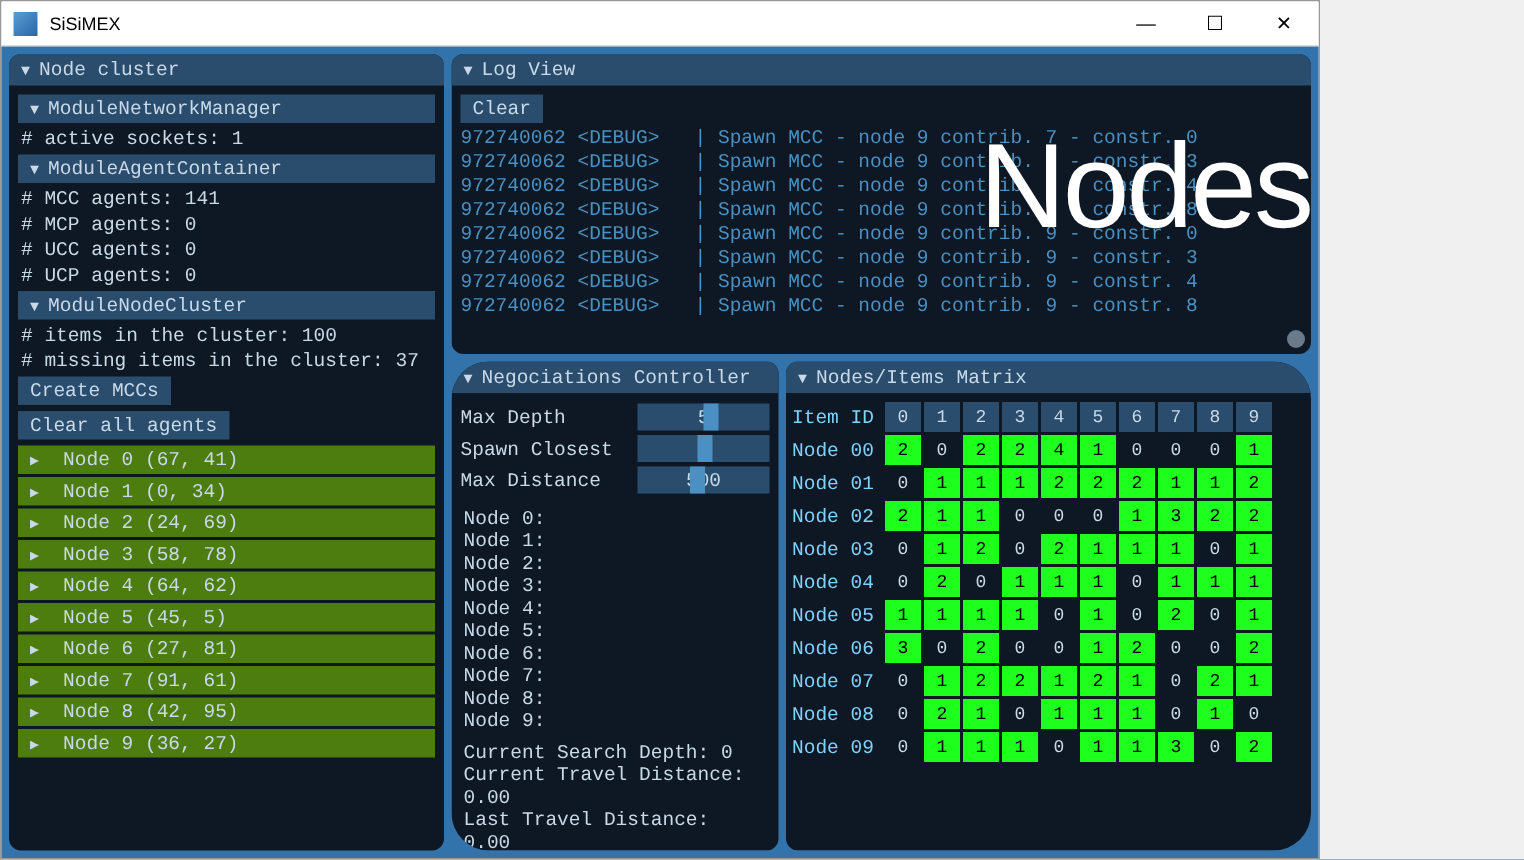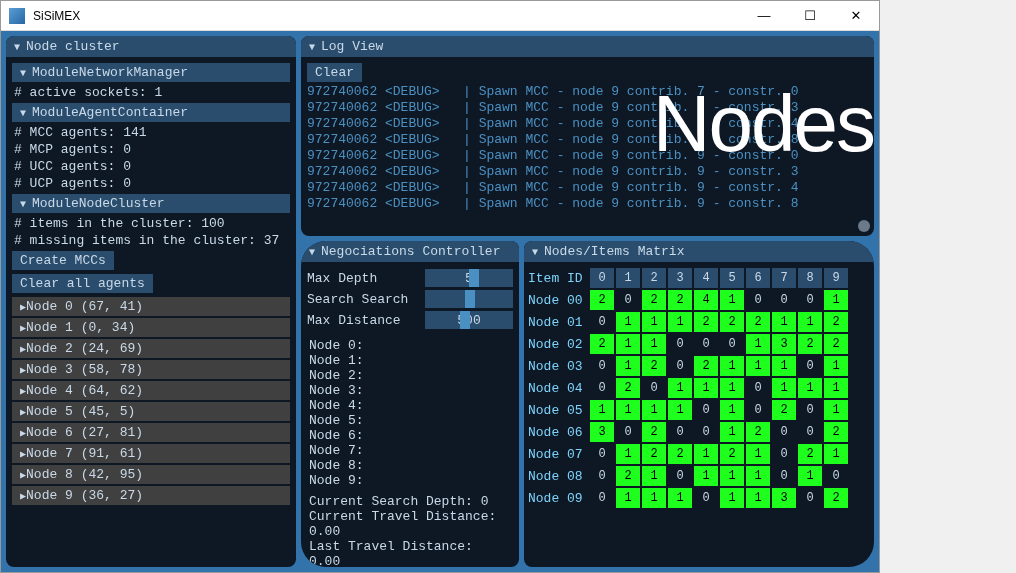--- a/index.html
+++ b/index.html
@@ -13,21 +13,21 @@
 .client { flex: 1; background: #3373ab; padding: 5px; display: flex; gap: 5px; overflow: hidden; }
 .panel { background: #0e1824; border-radius: 8px; display: flex; flex-direction: column; overflow: hidden; }
 .panel-header { background: #2a4d6e; color: #c9d9e8; padding: 3px 8px; display: flex; align-items: center; gap: 6px; }
 .panel-body { flex: 1; padding: 4px 6px; overflow: hidden; color: #c9d9e8; }
 .left-col { width: 290px; display: flex; }
 .right-col { flex: 1; display: flex; flex-direction: column; gap: 5px; overflow: hidden; }
 .bottom-row { flex: 1; display: flex; gap: 5px; overflow: hidden; border-radius: 25px; }
 .subheader { background: #2a4d6e; color: #c9d9e8; padding: 2px 8px; margin: 2px 0; display: flex; align-items: center; gap: 6px; }
 .stat-line { color: #c9d9e8; padding: 1px 2px; }
 .btn { background: #2a4d6e; color: #c9d9e8; padding: 2px 8px; margin: 2px 0; display: inline-block; border: none; font-family: inherit; font-size: inherit; cursor: pointer; }
-.node-item { background: #404040; color: #c9d9e8; padding: 2px 8px; margin: 2px 0; display: flex; align-items: center; gap: 0; cursor: pointer; }
+.node-item { background: #4d7c0f; color: #c9d9e8; padding: 2px 8px; margin: 2px 0; display: flex; align-items: center; gap: 16px; cursor: pointer; }
 .tri-down::before { content: "▼"; font-size: 10px; }
 .tri-right::before { content: "▶"; font-size: 10px; }
 .log-panel { height: 200px; position: relative; }
 .log-body { overflow-y: auto; }
 .log-line { color: #4a90c2; white-space: pre; font-size: 13px; line-height: 16px; }
 .big-nodes { position: absolute; right: 0; top: 42px; font-family: Arial, sans-serif; font-size: 80px; font-weight: 400; color: #fff; pointer-events: none; letter-spacing: -2px; }
 .scrolldot { position: absolute; right: 4px; bottom: 4px; width: 12px; height: 12px; border-radius: 50%; background: #6a7a8a; }
 .nego-panel { flex: 1; }
 .slider-row { display: flex; align-items: center; gap: 8px; margin: 3px 0; }
 .slider-label { width: 110px; color: #c9d9e8; }
@@ -162,21 +162,21 @@
           </div>
           <div class="panel-body" id="nego-body">
               <div class="slider-row">
                 <div class="slider-label">Max Depth</div>
                 <div class="slider-track">
                   <div class="slider-thumb" style="left: 50%;"></div>
                   <span>5</span>
                 </div>
               </div>
               <div class="slider-row">
-                <div class="slider-label">Search Search</div>
+                <div class="slider-label">Spawn Closest</div>
                 <div class="slider-track">
                   <div class="slider-thumb" style="left: 45%;"></div>
                   <span>5</span>
                 </div>
               </div>
               <div class="slider-row">
                 <div class="slider-label">Max Distance</div>
                 <div class="slider-track">
                   <div class="slider-thumb" style="left: 40%;"></div>
                   <span>500</span>

